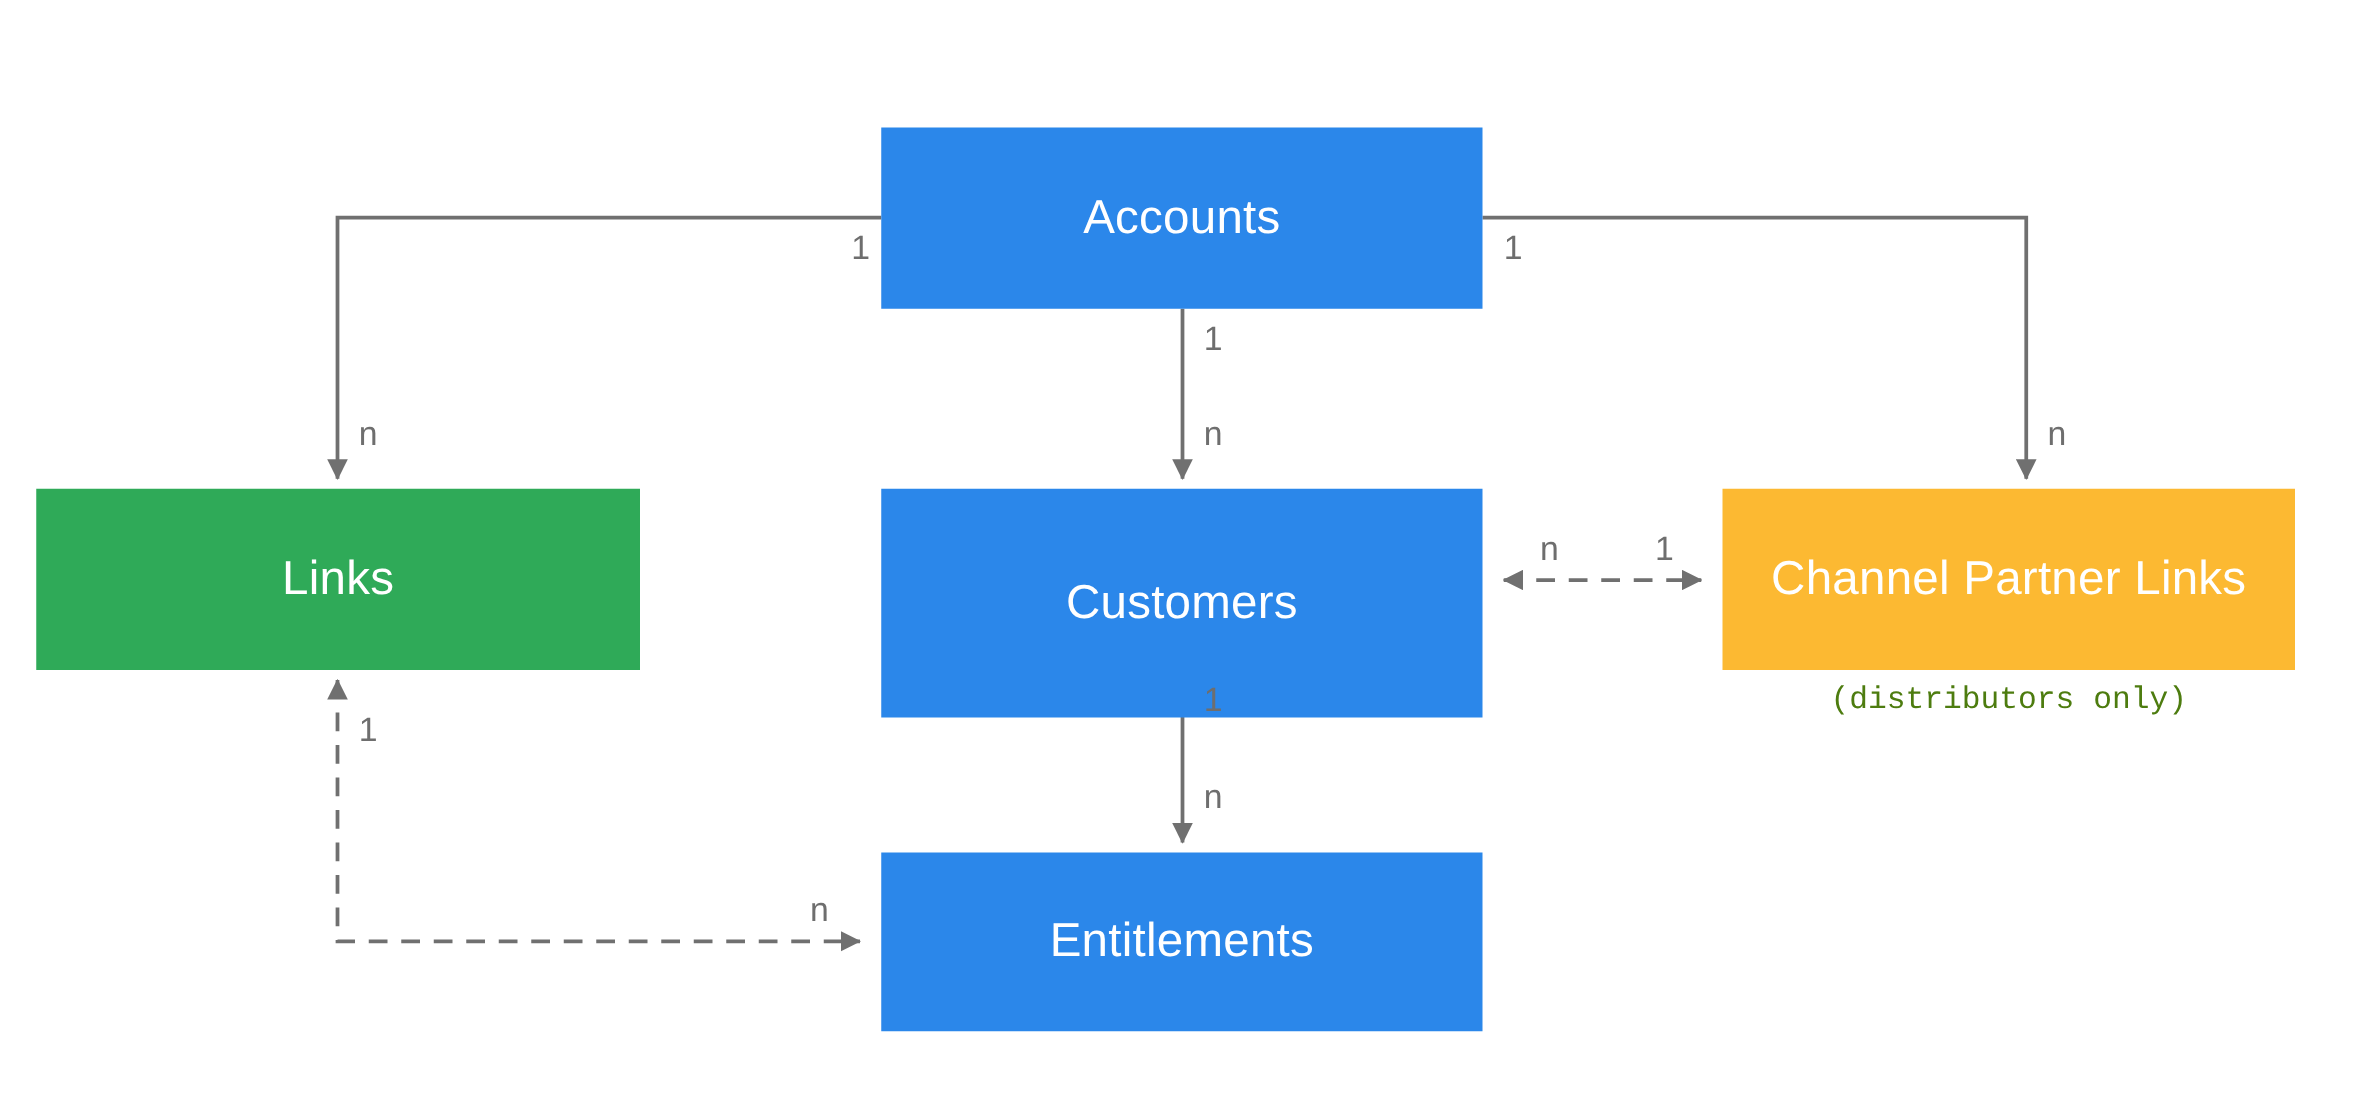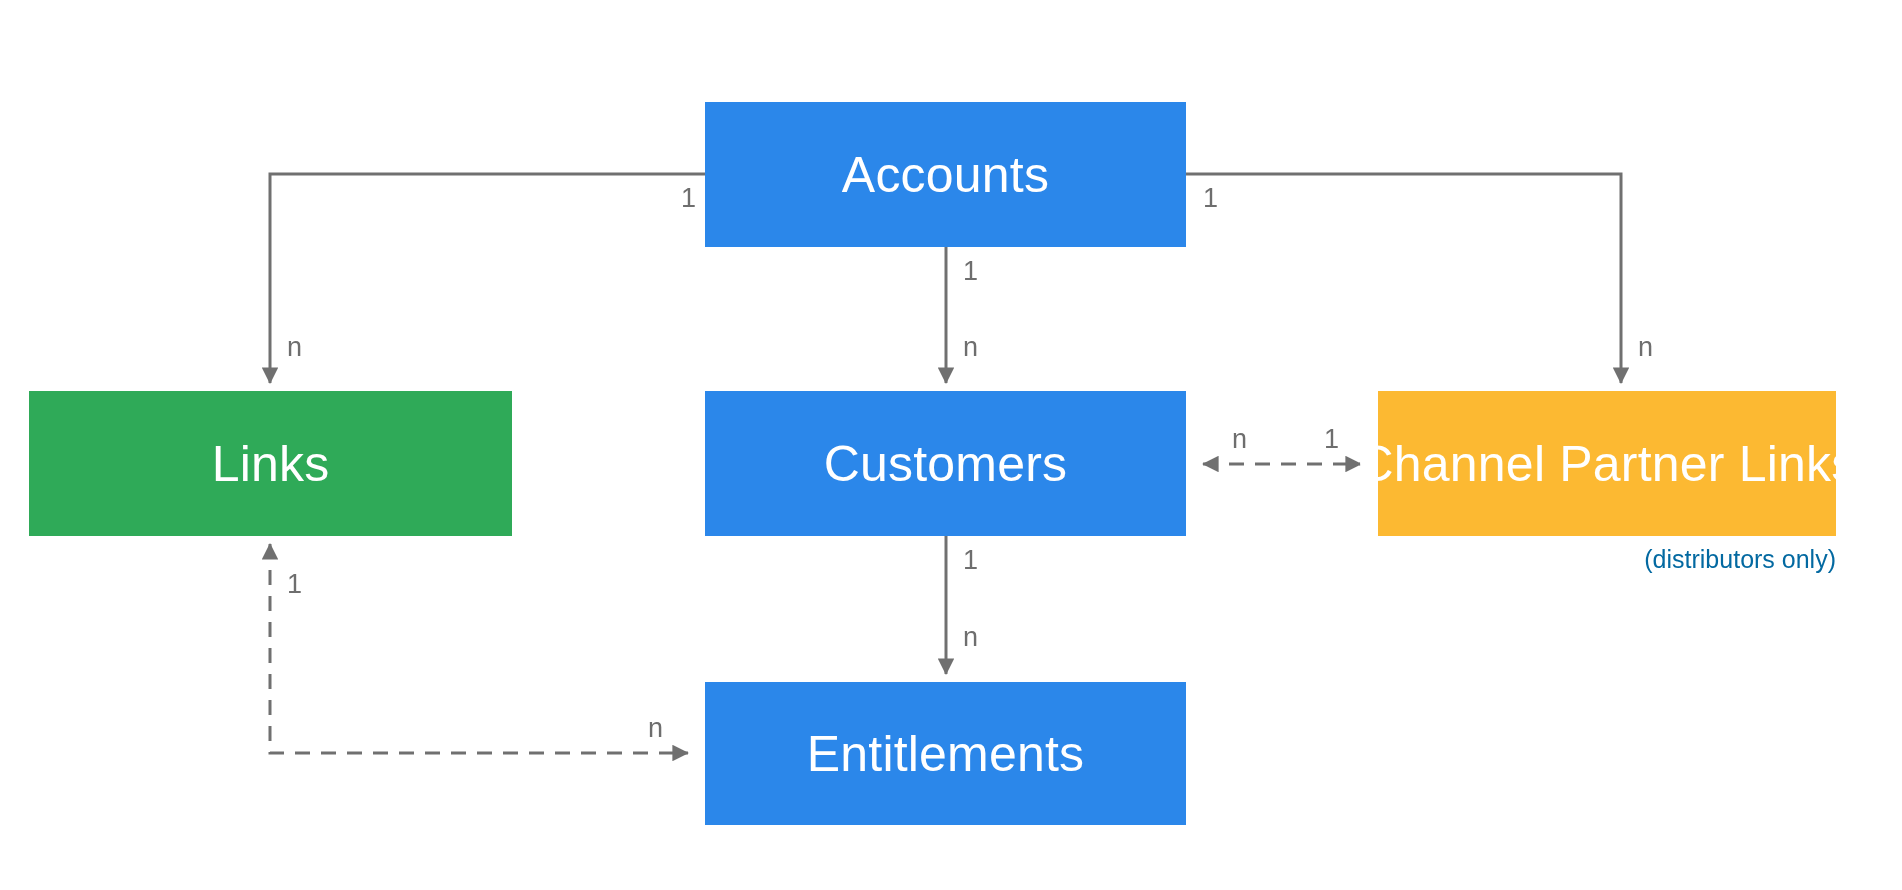--- a/index.html
+++ b/index.html
@@ -23,41 +23,41 @@
     top: 0;
     width: 1902px;
     height: 890px;
   }
   .node {
     position: absolute;
     display: flex;
     align-items: center;
     justify-content: center;
     color: #ffffff;
-    font-size: 50px;
+    font-size: 38px;
     font-family: "Liberation Sans", sans-serif;
     font-weight: 400;
     letter-spacing: 0.2px;
     white-space: nowrap;
     box-sizing: border-box;
   }
   .node-accounts   { left: 705px;  top: 102px; width: 481px; height: 145px; background: #2b87ea; }
   .node-offers     { left: 29px;   top: 391px; width: 483px; height: 145px; background: #2faa58; }
-  .node-customers  { left: 705px;  top: 391px; width: 481px; height: 145px; background: #2b87ea; }
+  .node-customers  { left: 705px;  top: 391px; width: 481px; height: 183px; background: #2b87ea; }
   .node-partners   { left: 1378px; top: 391px; width: 458px; height: 145px; background: #fcb932; }
   .node-entitle    { left: 705px;  top: 682px; width: 272px; height: 143px; background: #2b87ea; }
   .node-entitle    { left: 705px;  top: 682px; width: 481px; height: 143px; background: #2b87ea; }
 
   .caption {
     position: absolute;
-    color: #0369a1;
+    color: #4d7c0f;
     font-size: 25px;
-    font-family: Liberation Sans, sans-serif;
+    font-family: Liberation Mono, monospace;
     white-space: nowrap;
-    text-align: right;
+    text-align: center;
   }
   .caption-partners {
     left: 1378px;
     top: 545px;
     width: 458px;
   }
 
   .edge-label {
     position: absolute;
     color: #6e6e6e;

